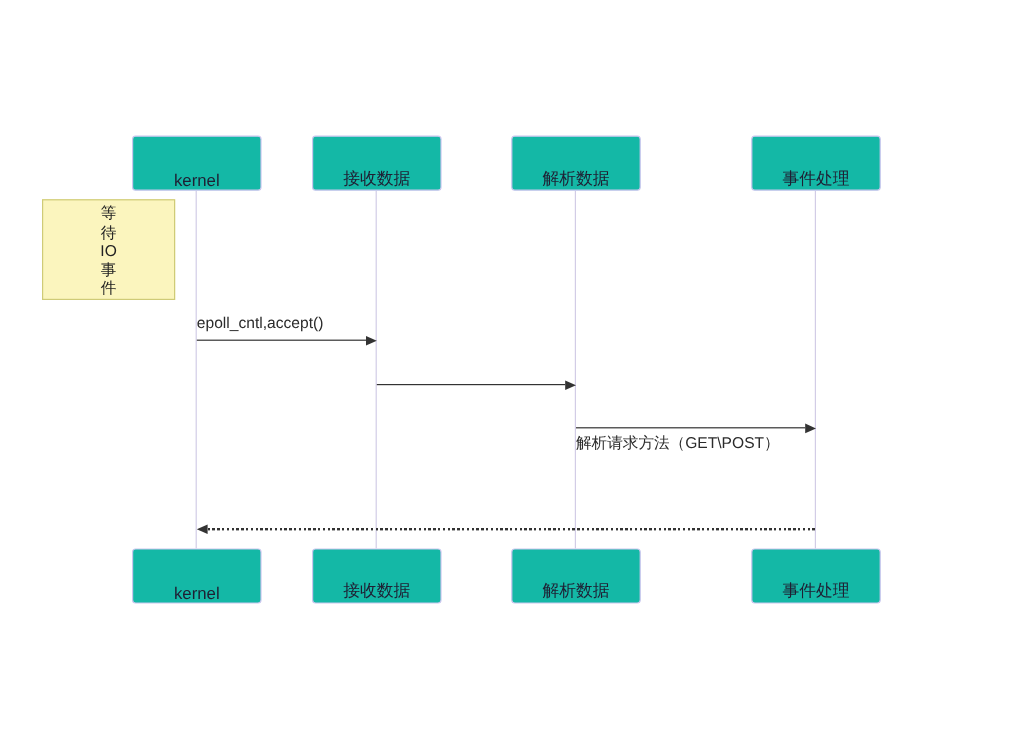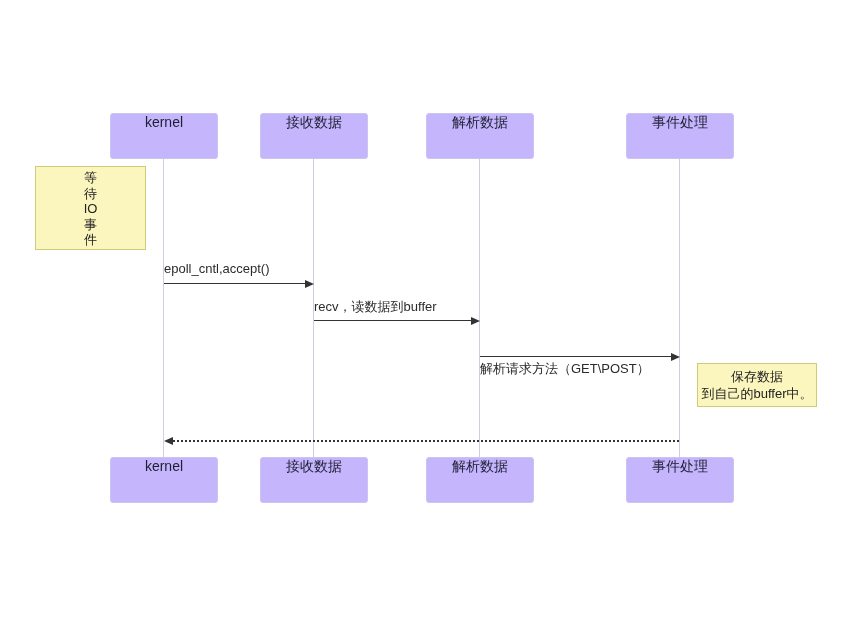--- a/index.html
+++ b/index.html
@@ -16,25 +16,25 @@
     top: 159px;
     height: 298px;
     width: 1px;
     background: #d2cce6;
   }
   .actor-box {
     position: absolute;
     width: 108px;
     height: 46px;
     box-sizing: border-box;
-    background: #c4b5fd;
+    background: #14b8a6;
     border: 1px solid #c9c5ee;
     border-radius: 3px;
     display: flex;
-    align-items: flex-start;
+    align-items: flex-end;
     justify-content: center;
     font-size: 14px;
     color: #1f1f33;
   }
   .note {
     position: absolute;
     box-sizing: border-box;
     background: #FBF5BE;
     border: 1px solid #CFCB77;
     color: #222222;
@@ -119,30 +119,25 @@
   </div>
 
   <div class="note note-left-of-kernel">
     <span class="note-line">等</span>
     <span class="note-line">待</span>
     <span class="note-line">IO</span>
     <span class="note-line">事</span>
     <span class="note-line">件</span>
   </div>
 
-  <div class="note note-right-of-handler">
-    <span class="note-line">保存数据</span>
-    <span class="note-line">到自己的buffer中。</span>
-  </div>
 
   <div class="msg-label" style="left:164px; width:150px; top:261px;">epoll_cntl,accept()</div>
   <div class="msg-line" style="left:164px; width:141px; top:283px;"></div>
   <div class="arrow-head-right" style="left:305px; top:280px;"></div>
 
-  <div class="msg-label" style="left:314px; width:166px; top:298px;">recv，读数据到buffer</div>
   <div class="msg-line" style="left:314px; width:157px; top:320px;"></div>
   <div class="arrow-head-right" style="left:471px; top:317px;"></div>
 
   <div class="msg-label" style="left:480px; width:200px; top:344px;margin-top:16px;">解析请求方法（GET\POST）</div>
   <div class="msg-line" style="left:480px; width:191px; top:356px;"></div>
   <div class="arrow-head-right" style="left:671px; top:353px;"></div>
 
   <div class="arrow-head-left" style="left:164px; top:437px;"></div>
   <div class="msg-line-dotted" style="left:173px; width:507px; top:440px;"></div>
 

